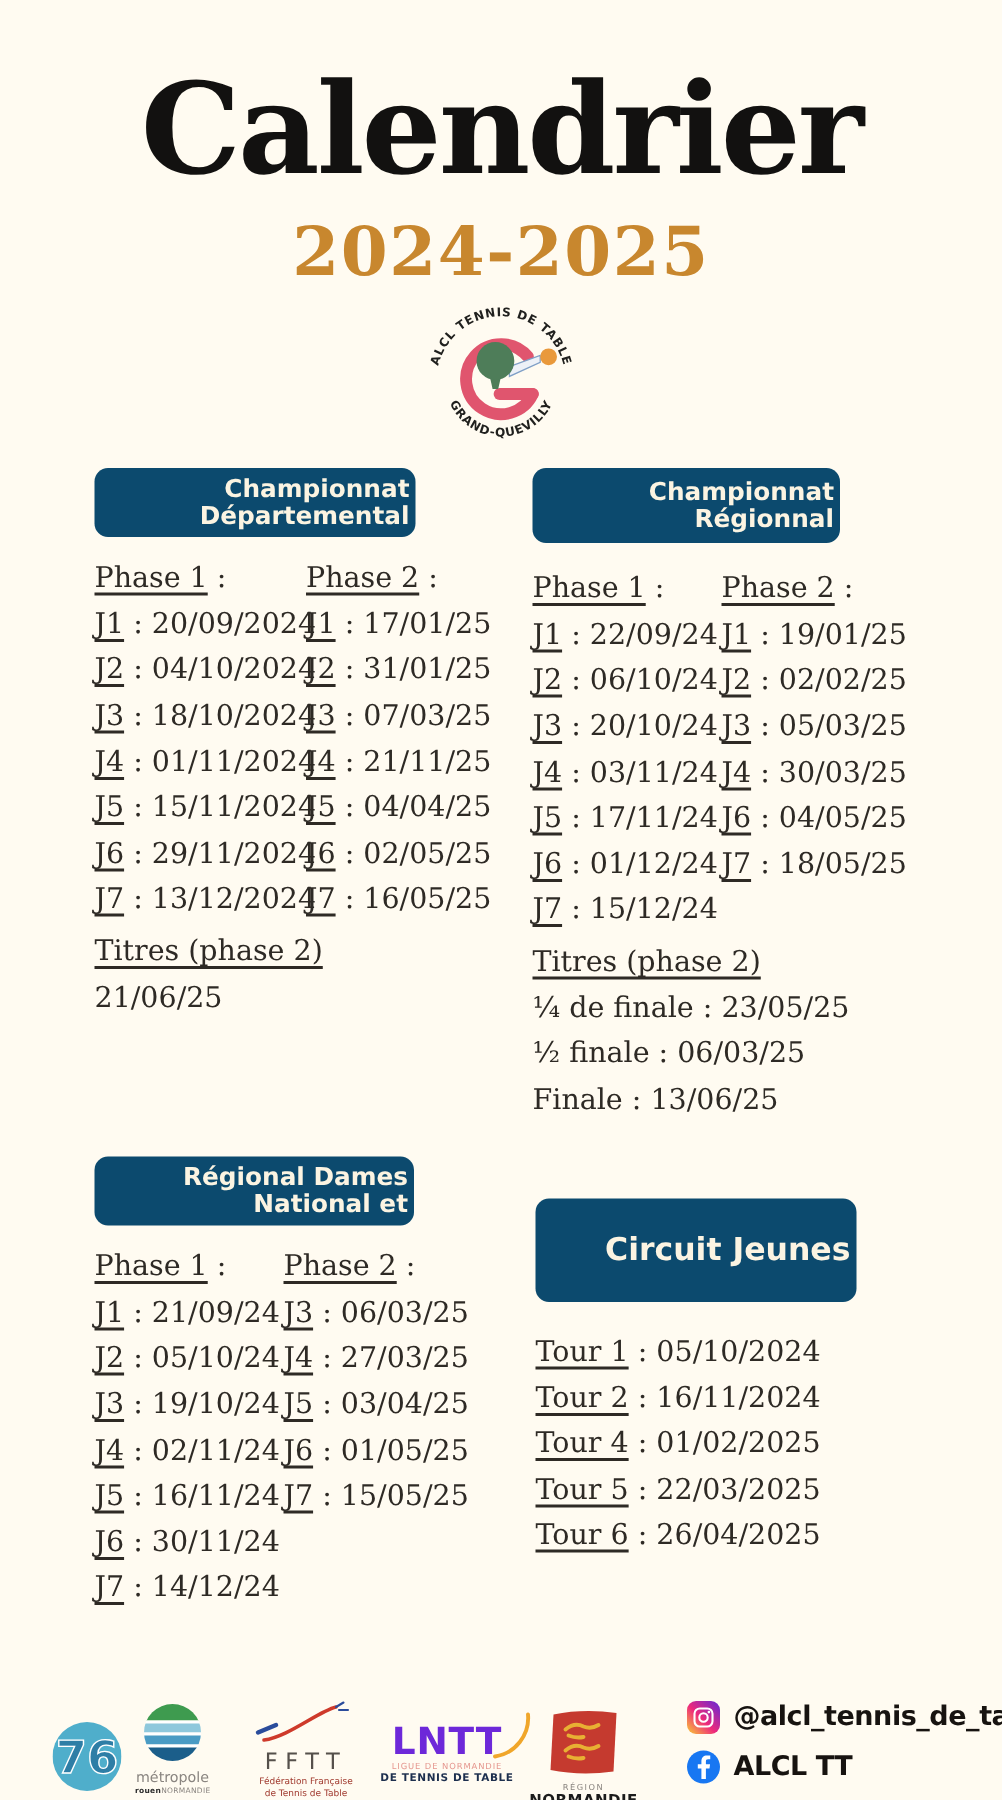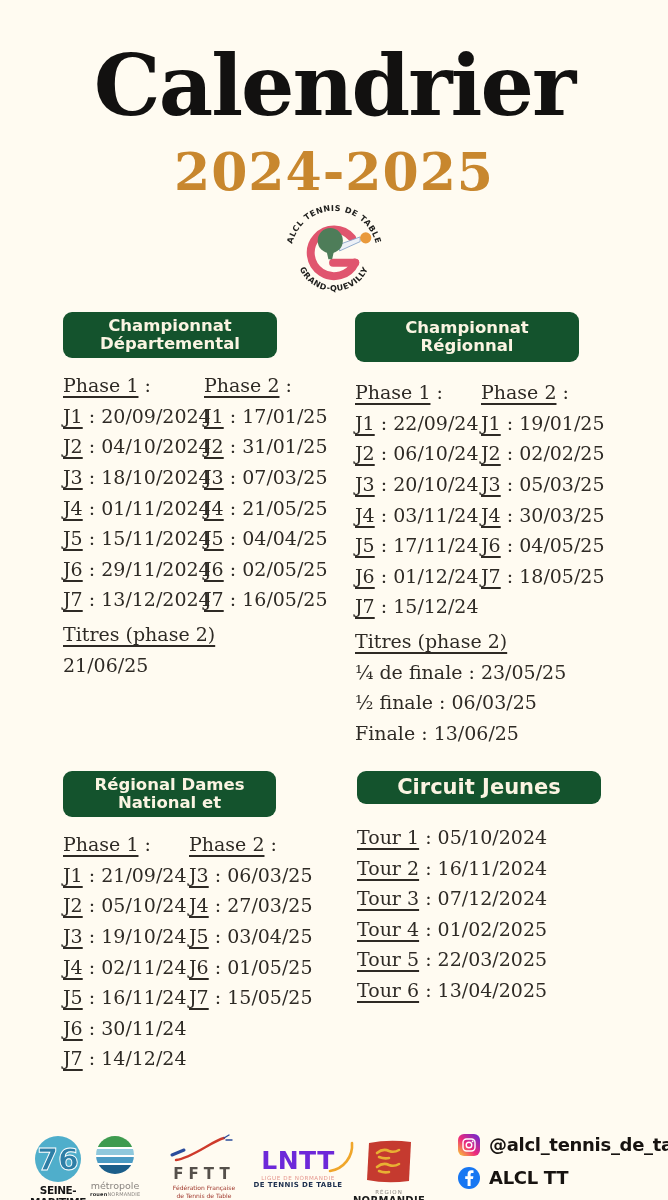--- a/index.html
+++ b/index.html
@@ -16,52 +16,52 @@
   
   .title {
     position:absolute; top:36px; left:0; width:668px;
     text-align:center;
     font-size:84px; font-weight:700; letter-spacing:-2px;
     color:#121110; line-height:1.2;
   }
   .season {
     position:absolute; top:141px; left:0; width:668px;
     text-align:center;
-    font-size:52px; font-weight:700; letter-spacing:1px;
+    font-size:45px; font-weight:700; letter-spacing:1px;
     color:#C8872E;
   }
   .club-logo-wrap {
     position:absolute; top:194px; left:278px; width:112px; height:112px;
   }
   .club-logo-wrap svg { width:112px; height:112px; }
   .logo-arc-text { font-family:"DejaVu Sans", sans-serif; font-size:8.6px; font-weight:700; fill:#20201E; letter-spacing:0.6px; }
 
   
   .cal-section { position:absolute; font-size:19px; }
   .sec-dept    { left:63px;  top:312px; width:285px; }
   .sec-reg     { left:355px; top:312px; width:306px; }
   .sec-dames   { left:63px;  top:771px; width:285px; }
   .sec-jeunes  { left:357px; top:771px; width:304px; }
 
   .badge {
-    background:#14532d;
+    background:#0c4a6e;
     border-radius:9px;
     color:#FBF4E2;
     font-family:"DejaVu Sans", sans-serif;
     font-weight:700;
-    text-align:center;
+    text-align:right;
     line-height:1.1;
     padding:5px 4px;
   }
   .badge div { font-size:16.5px; }
   .badge.big div { font-size:21px; }
   .sec-dept  .badge { width:214px; }
-  .sec-reg   .badge { width:224px; padding:7px 4px; }
+  .sec-reg   .badge { width:205px; padding:7px 4px; }
   .sec-dames .badge { width:213px; }
-  .sec-jeunes .badge { width:244px; padding:5px 4px; }
+  .sec-jeunes .badge { width:214px; padding:23px 4px;margin-top:28px; }
 
   .rows-area { margin-top:16px; }
   .sec-reg .rows-area { margin-top:19px; }
   .sec-jeunes .rows-area { margin-top:22px; }
 
   .cols { display:flex; }
   .sec-dept  .col-1 { width:141px; } .sec-dept  .col-2 { flex:1; }
   .sec-reg   .col-1 { width:126px; } .sec-reg   .col-2 { flex:1; }
   .sec-dames .col-1 { width:126px; } .sec-dames .col-2 { flex:1; }
 
@@ -71,30 +71,30 @@
     text-decoration-thickness:1.5px;
     text-underline-offset:4px;
   }
   .extra { margin-top:4px; }
 
   
   .footer { position:absolute; left:0; top:1120px; width:668px; height:80px; }
   .p-logo { position:absolute; text-align:center; }
 
   .logo-76 { left:14px; top:16px; width:88px; }
-  .circle76 { width:46px; height:46px; margin:0 auto;text-align:center; }
+  .circle76 { width:46px; height:46px; margin:12px auto;text-align:center; }
   .sm-name { font-family:"DejaVu Sans", sans-serif; font-weight:700; font-size:10.5px; letter-spacing:-0.4px; color:#171717; margin-top:2px; }
 
   .logo-met { left:90px; top:16px; width:50px; }
   .met-name { font-family:"DejaVu Sans", sans-serif; font-size:9.5px; color:#8A8580; margin-top:2px; }
   .met-sub  { font-family:"DejaVu Sans", sans-serif; font-size:5px; color:#8A8580; letter-spacing:0.2px; }
   .met-sub b { color:#2B2B2B; }
 
   .logo-fftt { left:152px; top:13px; width:104px; }
-  .fftt-acronym { font-family:"DejaVu Sans", sans-serif; font-weight:700; font-size:15px; letter-spacing:5px; color:#55504B; line-height:1; }
+  .fftt-acronym { font-family:"DejaVu Sans", sans-serif; font-weight:400; font-size:15px; letter-spacing:5px; color:#55504B; line-height:1; }
   .fftt-cap { font-family:"DejaVu Sans", sans-serif; font-size:6px; color:#A0392E; line-height:1.25; margin-top:2px; }
 
   .logo-lntt { left:246px; top:28px; width:104px; }
   .lntt-word { position:relative; font-family:"DejaVu Sans", sans-serif; font-weight:700; font-size:25px; color:#6d28d9; line-height:1; letter-spacing:0.5px; }
   .lntt-word svg { position:absolute; right:-8px; top:-9px; }
   .lntt-l1 { font-family:"DejaVu Sans", sans-serif; font-size:5.6px; color:#E5978F; letter-spacing:0.6px; margin-top:2px; }
   .lntt-l2 { font-family:"DejaVu Sans", sans-serif; font-weight:700; font-size:7px; color:#1D2F4E; letter-spacing:0.4px; }
 
   .logo-norm { left:346px; top:20px; width:86px; }
   .norm-region { font-family:"DejaVu Sans", sans-serif; font-size:5.5px; color:#8A8580; letter-spacing:1px; margin-top:1px; }
@@ -171,21 +171,21 @@
         <div class="col-2">
           <div class="col-heading"><span class="u">Phase 2</span><span> :</span></div>
           <div>
 
               <div class="row"><span class="u">J1</span><span> : </span><span>17/01/25</span></div>
 
               <div class="row"><span class="u">J2</span><span> : </span><span>31/01/25</span></div>
 
               <div class="row"><span class="u">J3</span><span> : </span><span>07/03/25</span></div>
 
-              <div class="row"><span class="u">J4</span><span> : </span><span>21/05/25</span></div>
+              <div class="row"><span class="u">J4</span><span> : </span><span>21/11/25</span></div>
 
               <div class="row"><span class="u">J5</span><span> : </span><span>04/04/25</span></div>
 
               <div class="row"><span class="u">J6</span><span> : </span><span>02/05/25</span></div>
 
               <div class="row"><span class="u">J7</span><span> : </span><span>16/05/25</span></div>
             </div>
         </div>
       </div>
       <div class="extra">
@@ -305,27 +305,26 @@
     <div class="badge big">
       <div>Circuit Jeunes</div>
     </div>
     <div class="rows-area">
       <div>
 
           <div class="row"><span class="u">Tour 1</span><span> : </span><span>05/10/2024</span></div>
 
           <div class="row"><span class="u">Tour 2</span><span> : </span><span>16/11/2024</span></div>
 
-          <div class="row"><span class="u">Tour 3</span><span> : </span><span>07/12/2024</span></div>
 
           <div class="row"><span class="u">Tour 4</span><span> : </span><span>01/02/2025</span></div>
 
           <div class="row"><span class="u">Tour 5</span><span> : </span><span>22/03/2025</span></div>
 
-          <div class="row"><span class="u">Tour 6</span><span> : </span><span>13/04/2025</span></div>
+          <div class="row"><span class="u">Tour 6</span><span> : </span><span>26/04/2025</span></div>
         </div>
     </div>
   </section>
 
   <div class="footer">
 
     <div class="p-logo logo-76">
       <div class="circle76">
         <svg viewBox="0 0 46 46" width="46" height="46">
           <circle cx="23" cy="23" r="23" fill="#4FAECB"></circle>

